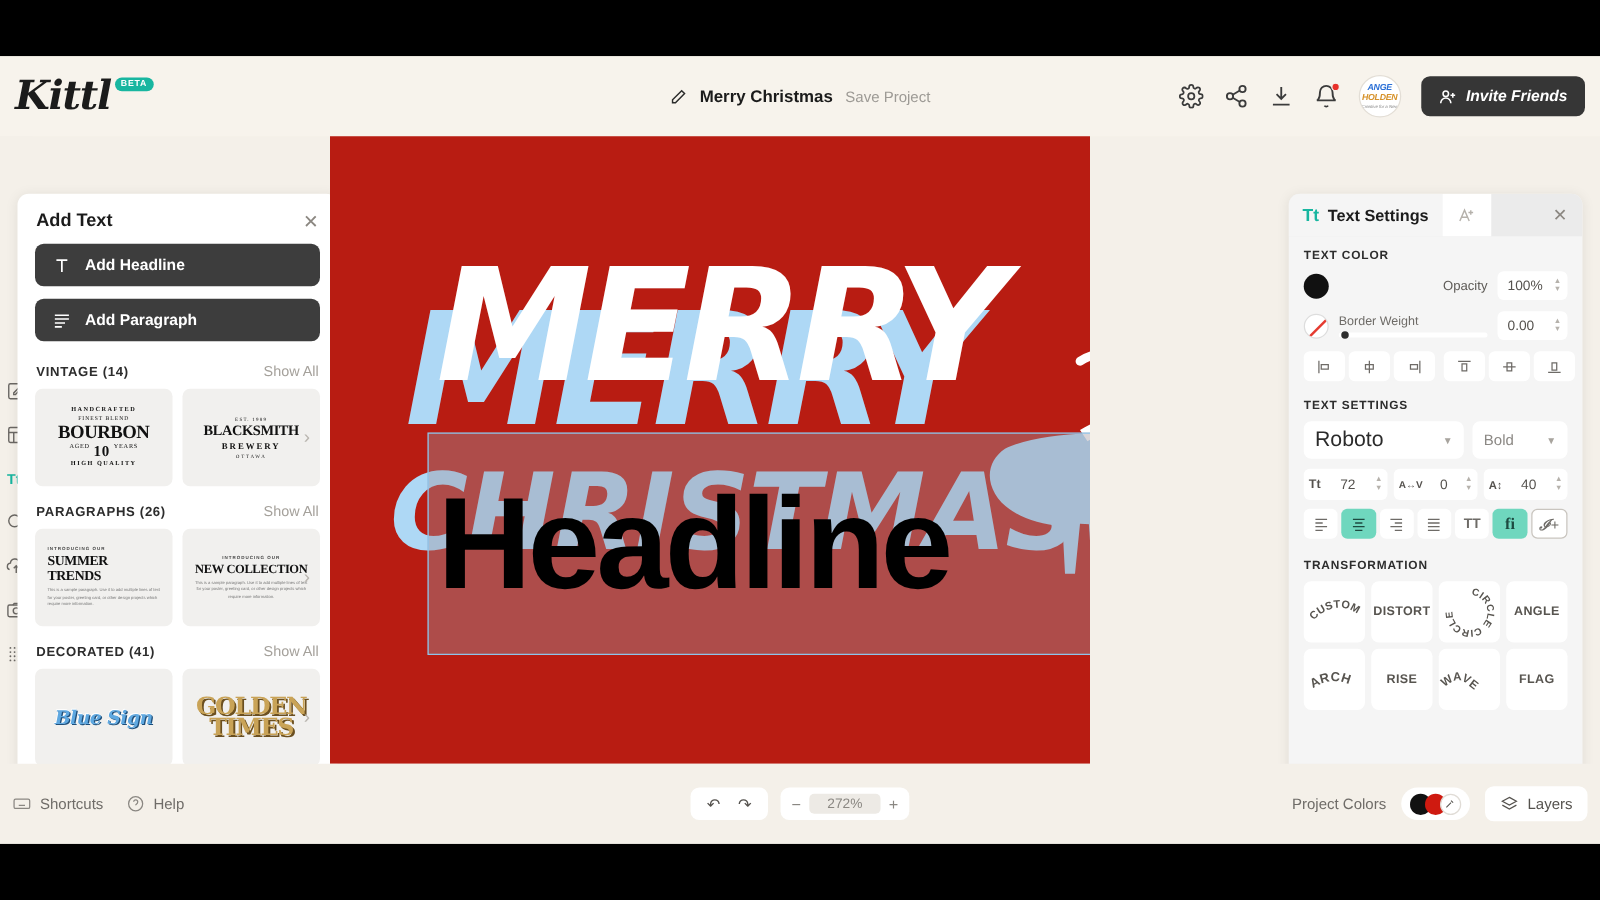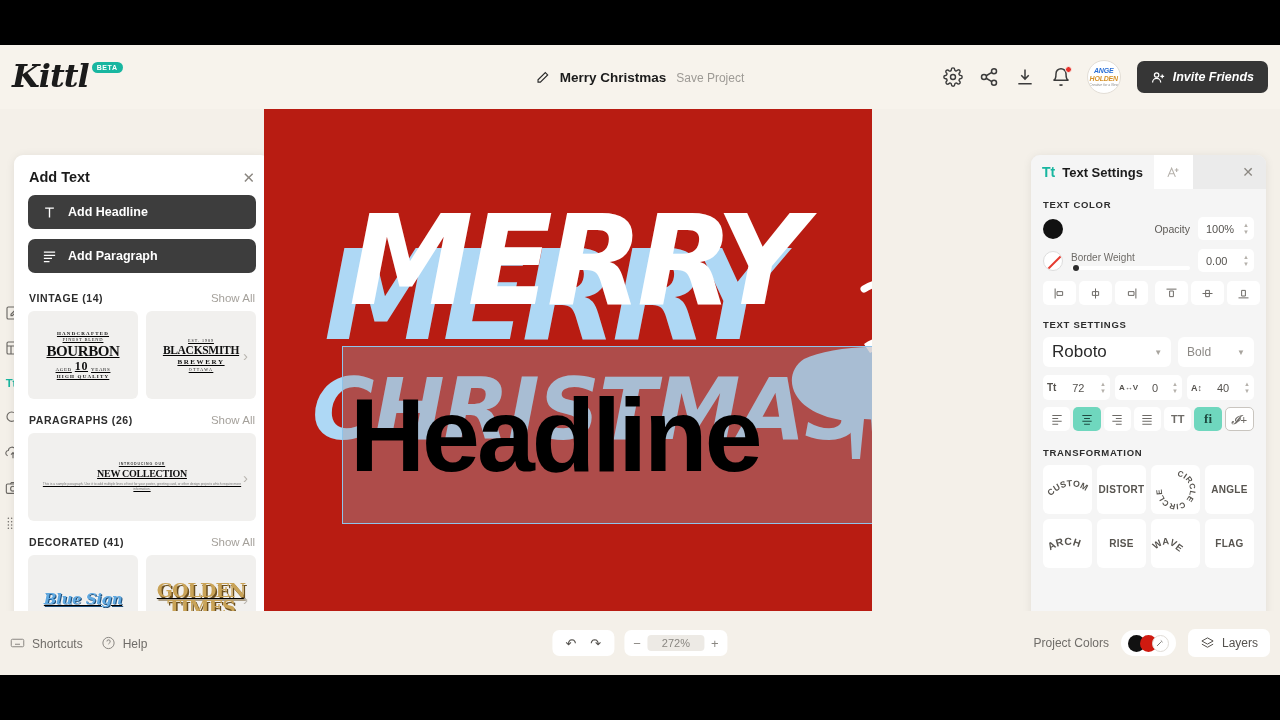--- a/index.html
+++ b/index.html
@@ -50,30 +50,30 @@
   .panel-head { display:flex; align-items:center; justify-content:space-between; padding:14px 15px 10px; }
   .panel-title { font-size:14.5px; font-weight:bold; color:#1b1b1b; }
   .close-x { font-size:15px; color:#8b8781; cursor:pointer; line-height:1; }
   .big-btn { margin:0 14px 10px; height:34px; background:#3d3d3d; color:#fff; border-radius:7px;
              display:flex; align-items:center; gap:11px; padding-left:14px; font-size:12.5px; font-weight:bold; cursor:pointer; }
   .sec { margin-top:6px; }
   .sec-head { display:flex; align-items:center; justify-content:space-between; padding:9px 15px 7px; }
   .sec-title { font-size:10.5px; font-weight:bold; color:#2d2d2d; letter-spacing:.55px; }
   .show-all { font-size:11.5px; color:#a5a19b; cursor:pointer; }
   .cards { display:flex; gap:8px; padding:0 14px; position:relative; }
-  .card { flex:1; height:88px; background:#f1f0ee; border-radius:6px; display:flex; align-items:center;
-          justify-content:center; overflow:hidden; cursor:pointer; position:relative;text-decoration:underline; }
+  .card { flex:1; height:78px; background:#f1f0ee; border-radius:6px; display:flex; align-items:center;
+          justify-content:center; overflow:hidden; cursor:pointer; position:relative; }
   .arrow-r { position:absolute; right:8px; top:50%; transform:translateY(-50%); color:#b9b5af; font-size:15px; }
 
   
   .bourbon { text-align:center; font-family:"Liberation Serif", serif; color:#111; line-height:1; }
   .bb-arc { font-size:5px; letter-spacing:1.2px; font-weight:bold; }
   .bb-sm { font-size:4.5px; letter-spacing:.8px; margin-top:2px; }
   .bb-big { font-size:15px; font-weight:bold; letter-spacing:-.4px; margin:1px 0; }
-  .bb-row { font-size:5px; letter-spacing:.6px; display:flex; align-items:flex-end; justify-content:center; gap:3px; }
+  .bb-row { font-size:5px; letter-spacing:.6px; display:flex; align-items:flex-start; justify-content:center; gap:3px; }
   .bb-10 { font-size:12px; font-weight:bold; }
   .black-smith { text-align:center; font-family:"Liberation Serif", serif; color:#111; line-height:1.25; }
   .bs-est { font-size:4px; letter-spacing:1px; }
   .bs-big { font-size:11.5px; font-weight:bold; letter-spacing:-.3px; }
   .bs-mid { font-size:7px; letter-spacing:1.6px; font-weight:bold; }
   .bs-sm { font-size:4px; letter-spacing:1.4px; }
 
   
   .para-card { text-align:left; padding:8px 10px; width:100%; }
   .pc-kicker { font-size:3.6px; letter-spacing:.8px; color:#444; font-weight:bold; }
@@ -331,20 +331,27 @@
         </div>
       </div>
 
       <div class="sec">
         <div class="sec-head">
           <div class="sec-title">PARAGRAPHS (26)</div>
           <div class="show-all">Show All</div>
         </div>
         <div class="cards">
           <div class="card">
+            <div class="para-card">
+              <div class="pc-kicker">INTRODUCING OUR</div>
+              <div class="pc-title">SUMMER TRENDS</div>
+              <div class="pc-body">This is a sample paragraph. Use it to add multiple lines of text for your poster, greeting card, or other design projects which require more information.</div>
+            </div>
+          </div>
+          <div class="card">
             <div class="para-card ctr">
               <div class="pc-kicker">INTRODUCING OUR</div>
               <div class="pc-title">NEW COLLECTION</div>
               <div class="pc-body">This is a sample paragraph. Use it to add multiple lines of text for your poster, greeting card, or other design projects which require more information.</div>
             </div>
             <div class="arrow-r">›</div>
           </div>
         </div>
       </div>
 

